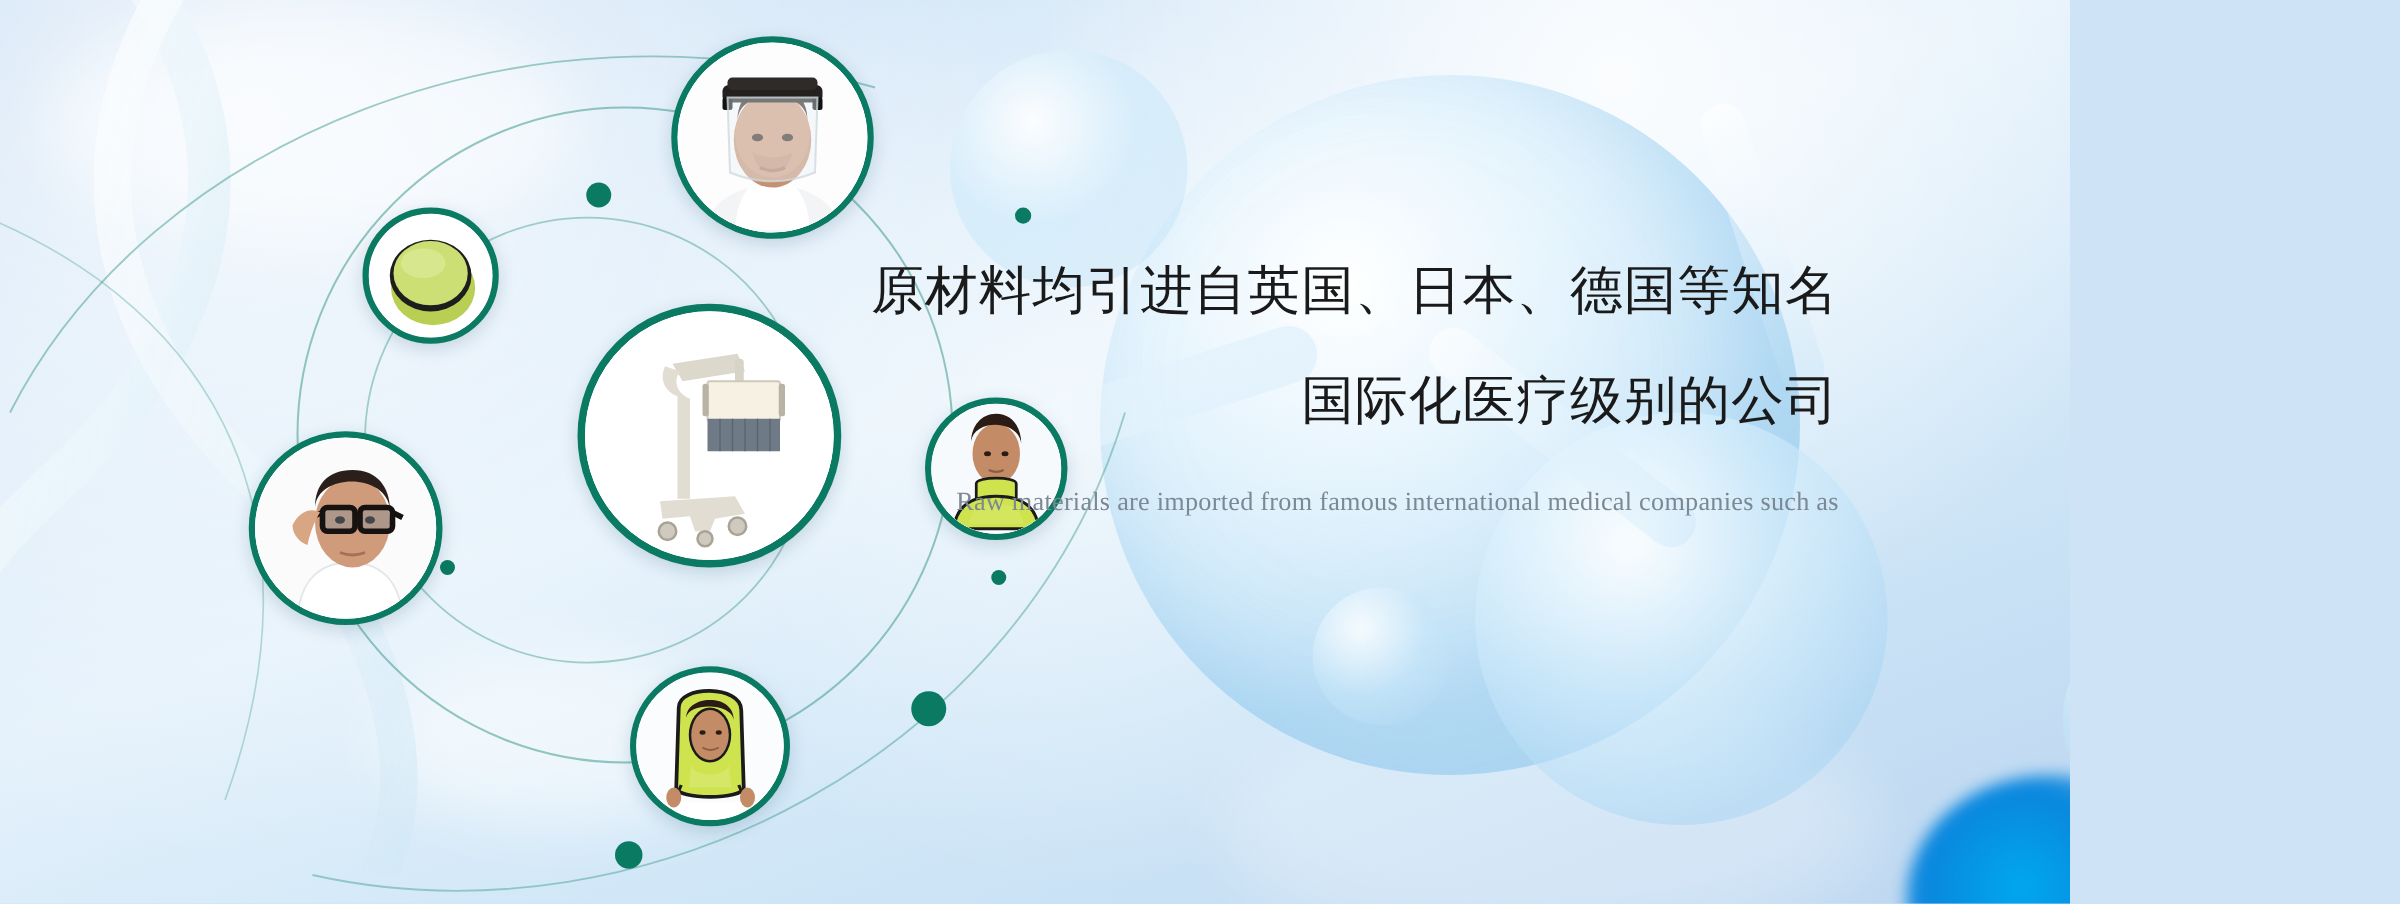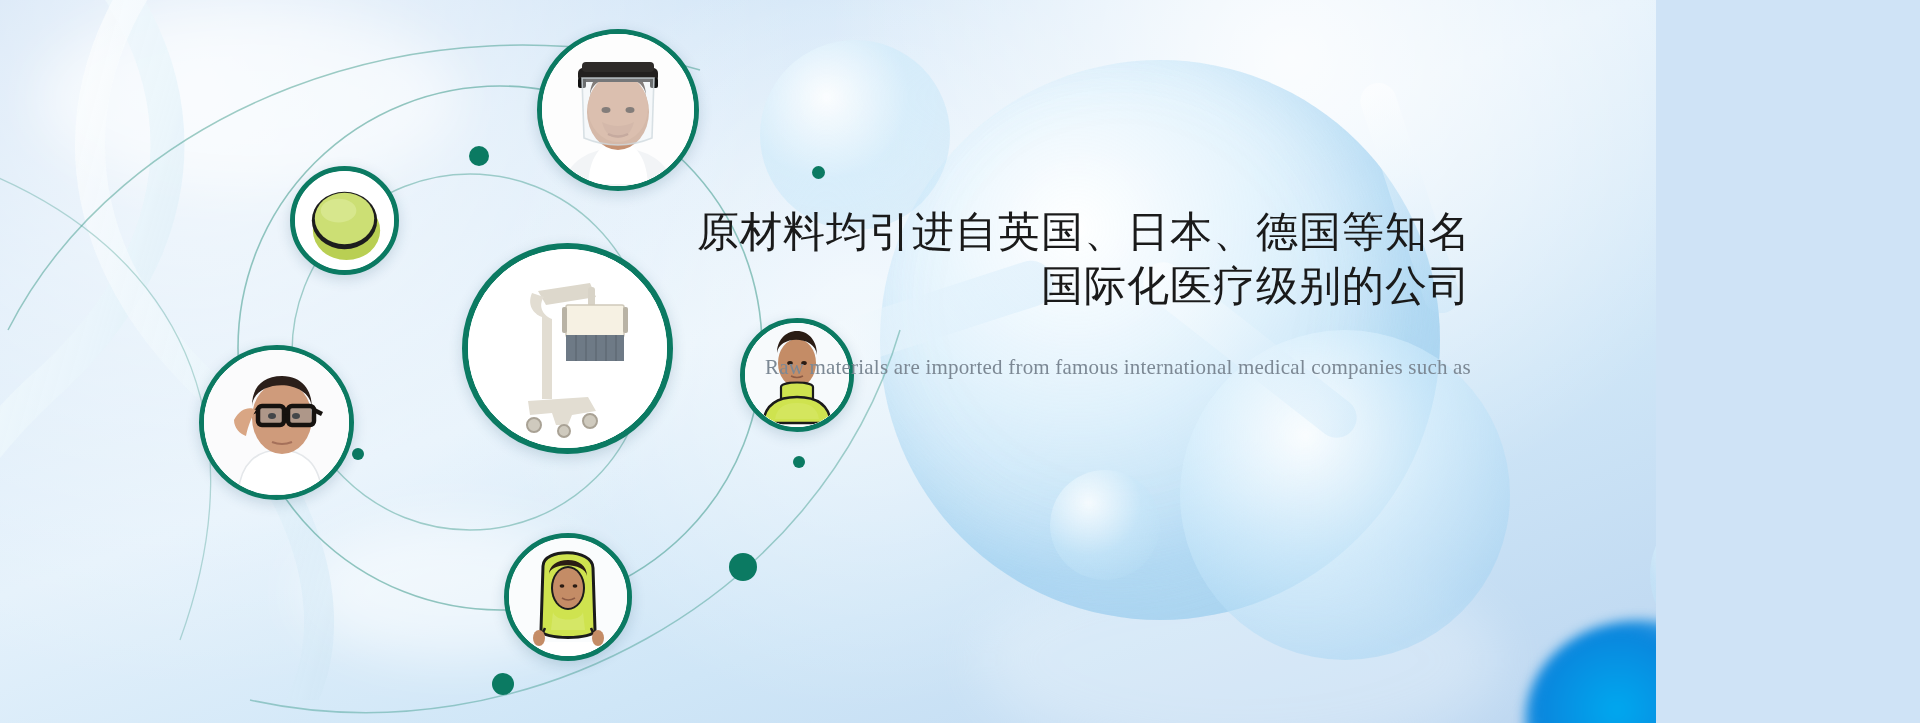--- a/index.html
+++ b/index.html
@@ -91,21 +91,21 @@
   .text-block{
     position:absolute;right:185px;top:205px;width:780px;
     text-align:right;
   }
   .headline{
     font-size:42px;line-height:1.28;color:#1a1a1a;
     letter-spacing:1px;font-weight:400;
     font-family:"Liberation Sans","DejaVu Sans",sans-serif;
     white-space:nowrap;
   }
-  .headline .ln2{display:block;}
+  .headline .ln2{display:block;margin-top:34px;}
   .sub{
     margin-top:36px;
     font-family:"Liberation Serif","DejaVu Serif",serif;
     font-size:21px;line-height:1.75;color:#7c8894;
     letter-spacing:.2px;
   }
   .sub .sl{display:block;}
 </style>
 </head>
 <body>

